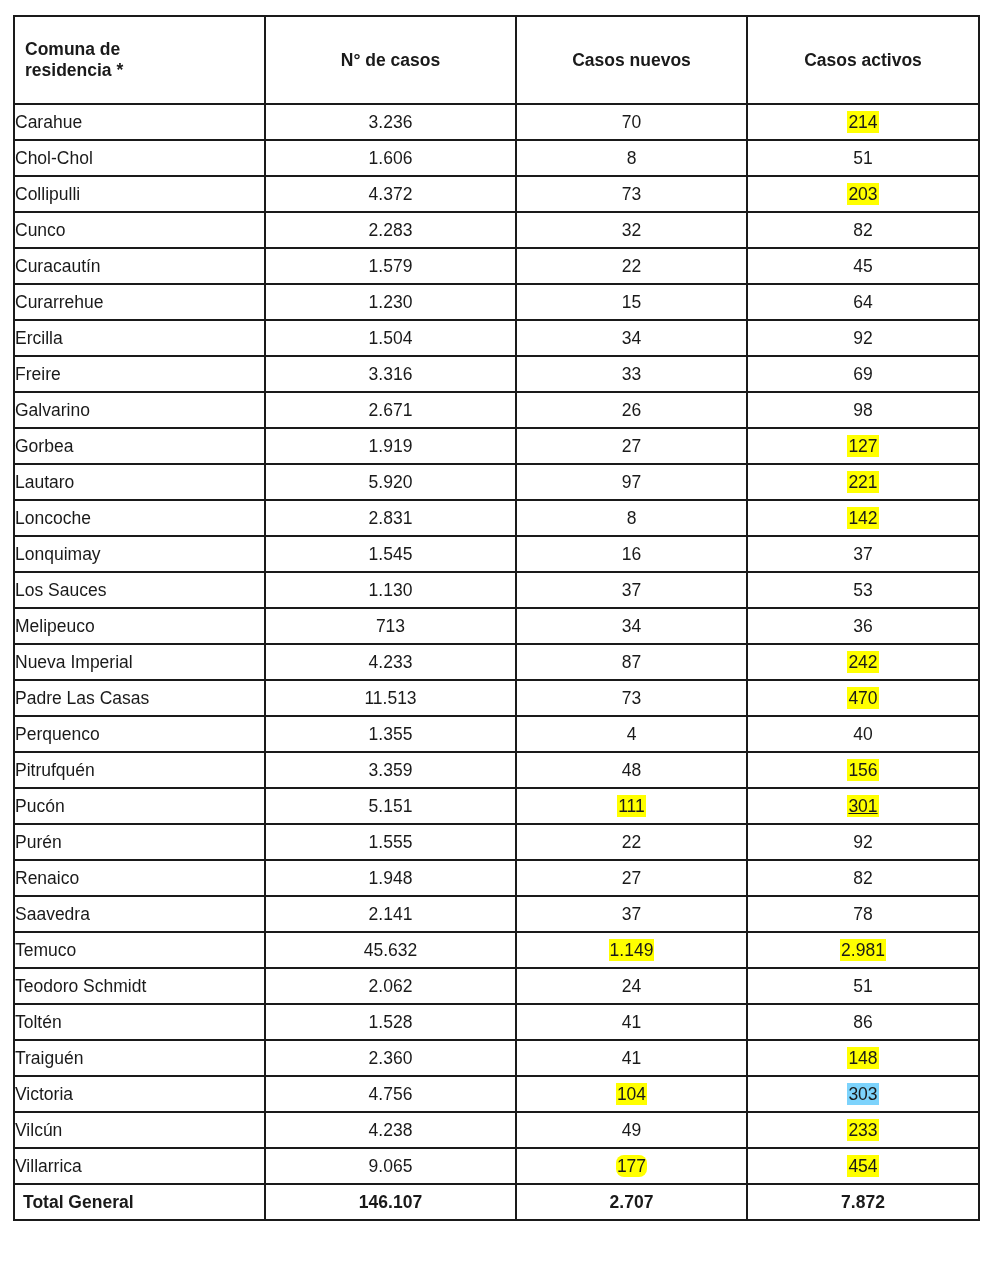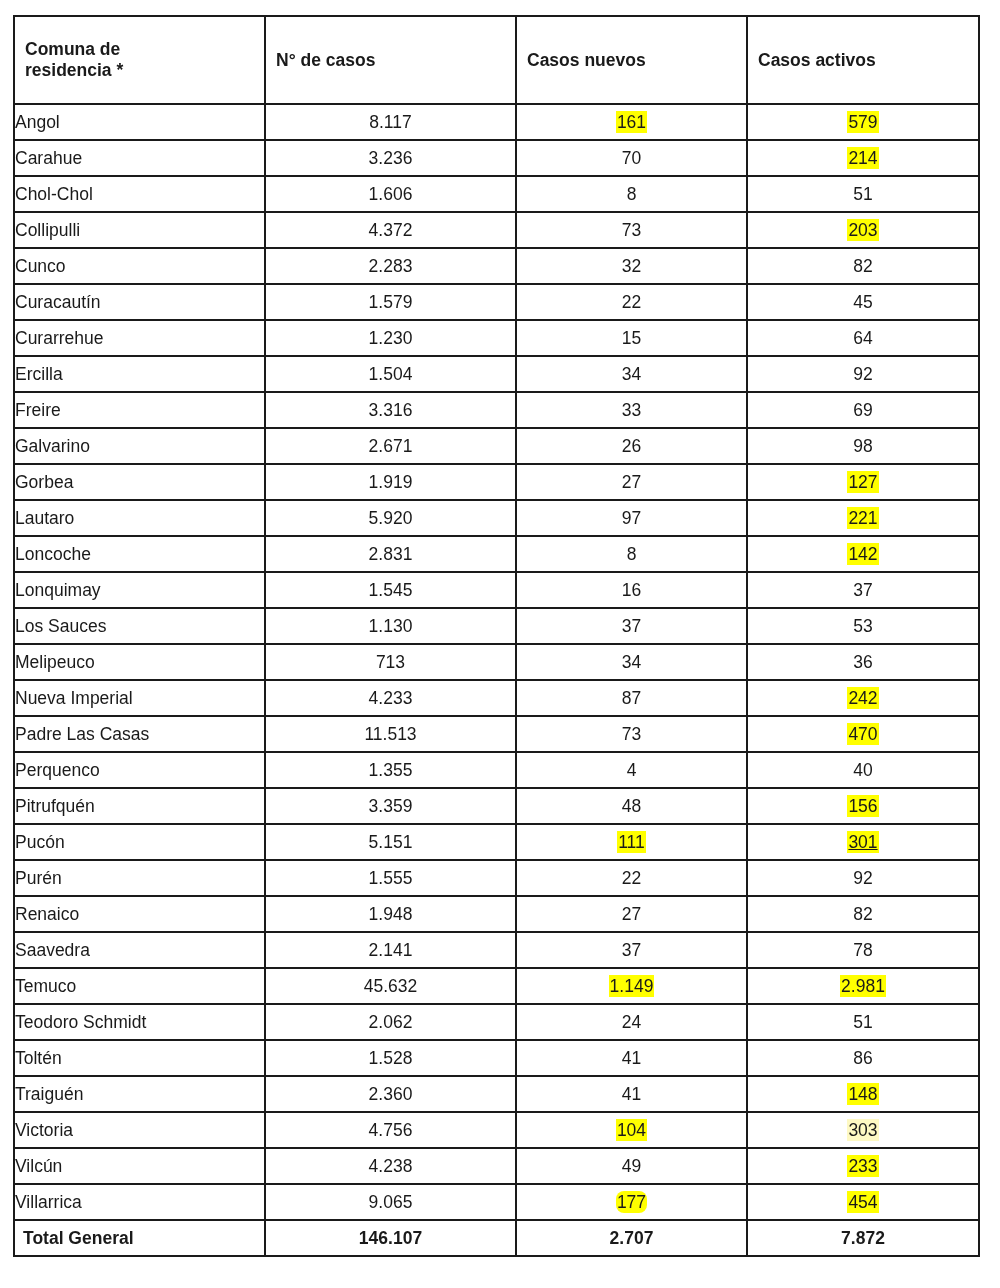--- a/index.html
+++ b/index.html
@@ -52,21 +52,21 @@
     font-weight: bold;
     height: 88px;
     padding: 6px 10px;
   }
   th.th-comuna {
     text-align: left;
     vertical-align: middle;
   }
   th.th-comuna .hdr-line { display: block; }
   th.th-num {
-    text-align: left;
+    text-align: center;
     vertical-align: middle;
   }
 
   
   td.c-name {
     text-align: left;
     padding: 0 0 0 8px;
     white-space: nowrap;
   }
   td.c-num {
@@ -105,26 +105,20 @@
           <span class="hdr-line">Comuna de</span>
           <span class="hdr-line">residencia *</span>
         </th>
         <th class="th-num">N° de casos</th>
         <th class="th-num">Casos nuevos</th>
         <th class="th-num">Casos activos</th>
       </tr>
     </thead>
     <tbody id="table-body">
         <tr>
-          <td class="c-name">Angol</td>
-          <td class="c-num">8.117</td>
-          <td class="c-num"><span class="hl" style="background-color: rgb(255, 255, 0);">161</span></td>
-          <td class="c-num"><span class="hl" style="background-color: rgb(255, 255, 0);">579</span></td>
-        </tr>
-        <tr>
           <td class="c-name">Carahue</td>
           <td class="c-num">3.236</td>
           <td class="c-num">70</td>
           <td class="c-num"><span class="hl" style="background-color: rgb(255, 255, 0);">214</span></td>
         </tr>
         <tr>
           <td class="c-name">Chol-Chol</td>
           <td class="c-num">1.606</td>
           <td class="c-num">8</td>
           <td class="c-num">51</td>
@@ -276,21 +270,21 @@
         <tr>
           <td class="c-name">Traiguén</td>
           <td class="c-num">2.360</td>
           <td class="c-num">41</td>
           <td class="c-num"><span class="hl" style="background-color: rgb(255, 255, 0);">148</span></td>
         </tr>
         <tr>
           <td class="c-name">Victoria</td>
           <td class="c-num">4.756</td>
           <td class="c-num"><span class="hl" style="background-color: rgb(255, 255, 0);">104</span></td>
-          <td class="c-num"><span class="hl" style="background-color: #fef9c3;">303</span></td>
+          <td class="c-num"><span class="hl" style="background-color: #7dd3fc;">303</span></td>
         </tr>
         <tr>
           <td class="c-name">Vilcún</td>
           <td class="c-num">4.238</td>
           <td class="c-num">49</td>
           <td class="c-num"><span class="hl" style="background-color: rgb(255, 255, 0); margin-top: 40px;">233</span></td>
         </tr>
         <tr>
           <td class="c-name">Villarrica</td>
           <td class="c-num">9.065</td>

